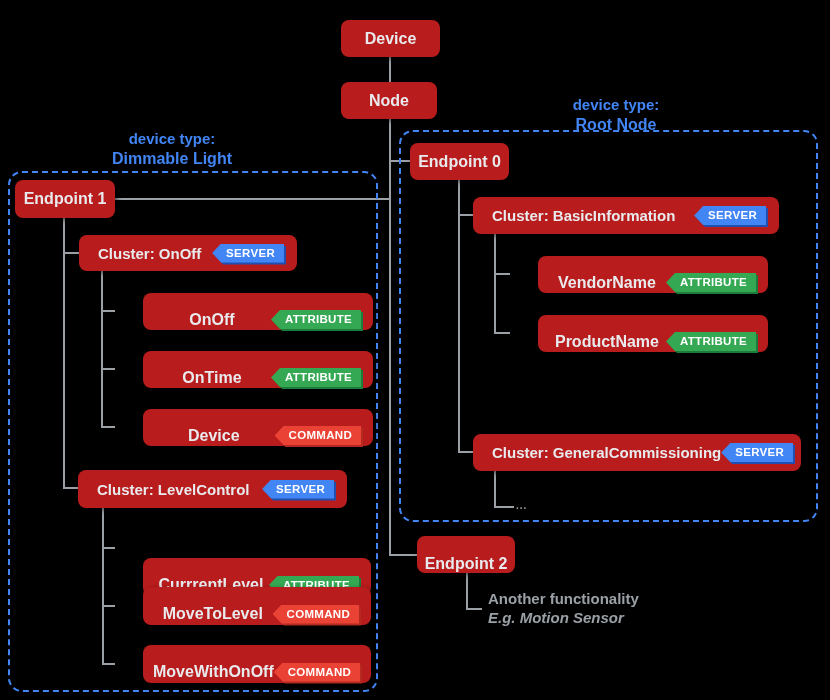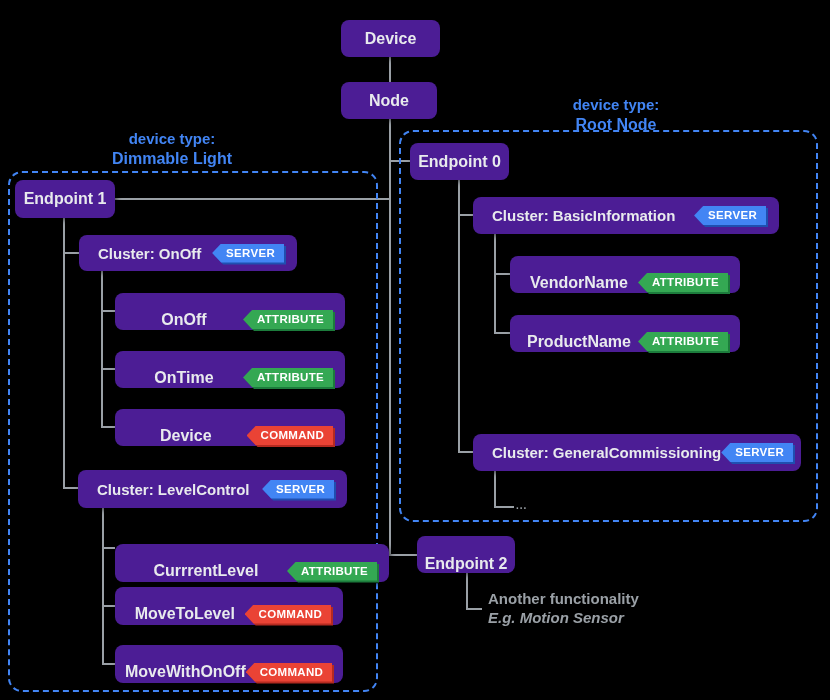--- a/index.html
+++ b/index.html
@@ -12,28 +12,28 @@
   .line { position:absolute; background:#9aa0a6; }
   .h { height:2px; } .v { width:2px; }
   
   .group { position:absolute; border:2px dashed #4285f4; border-radius:14px; }
   
   .caption { position:absolute; text-align:center; color:#4285f4; line-height:20px; }
   .caption .c1 { font-size:15px; font-weight:600; }
   .caption .c2 { font-size:16px; font-weight:800; }
   
   .nbox {
-    position:absolute; background:#4c1d95; border-radius:8px;
+    position:absolute; background:#b91c1c; border-radius:8px;
     display:flex; align-items:center; color:#e8eaed;
     font-size:16px; font-weight:600; white-space:nowrap;
     box-shadow:2px 2px 5px rgba(0,0,0,.55);
   }
   .center { justify-content:center; }
   .clusterbox { padding:0 13px 0 19px; font-size:15px; }
-  .rowbox { padding:16px 12px 0 10px; }
+  .rowbox { padding:16px 12px 0 10px;margin-left:28px; }
   .rowbox .row-label { flex:1; text-align:center; font-size:16px; }
   
   .badge-wrap { margin-left:auto; line-height:0; }
   .badge {
     display:inline-block; color:#ffffff; font-size:11.5px; font-weight:bold;
     letter-spacing:.3px; line-height:normal; padding:3px 9px 4px 14px;
     clip-path:polygon(0 50%, 9px 0, 100% 0, 100% 100%, 9px 100%);
   }
   .server   { filter:drop-shadow(2px 2px 0 #1f4fb0); }
   .server   .badge { background:#4285f4; }
@@ -148,21 +148,21 @@
   <div class="nbox rowbox" style="left:115px; top:409px; width:230px; height:37px;">
     <span class="row-label">Device</span>
     <span class="badge-wrap command"><span class="badge">COMMAND</span></span>
   </div>
 
   <div class="nbox clusterbox" style="left:78px; top:470px; width:269px; height:38px;text-align:center;">
     <span>Cluster: LevelControl</span>
     <span class="badge-wrap server"><span class="badge">SERVER</span></span>
   </div>
 
-  <div class="nbox rowbox" style="left:115px; top:544px; width:274px; height:38px;">
+  <div class="nbox rowbox" style="left:115px; top:558px; width:228px; height:38px;">
     <span class="row-label">CurrrentLevel</span>
     <span class="badge-wrap attribute"><span class="badge">ATTRIBUTE</span></span>
   </div>
 
   <div class="nbox rowbox" style="left:115px; top:587px; width:228px; height:38px;">
     <span class="row-label">MoveToLevel</span>
     <span class="badge-wrap command"><span class="badge">COMMAND</span></span>
   </div>
 
   <div class="nbox rowbox" style="left:115px; top:645px; width:228px; height:38px;">

